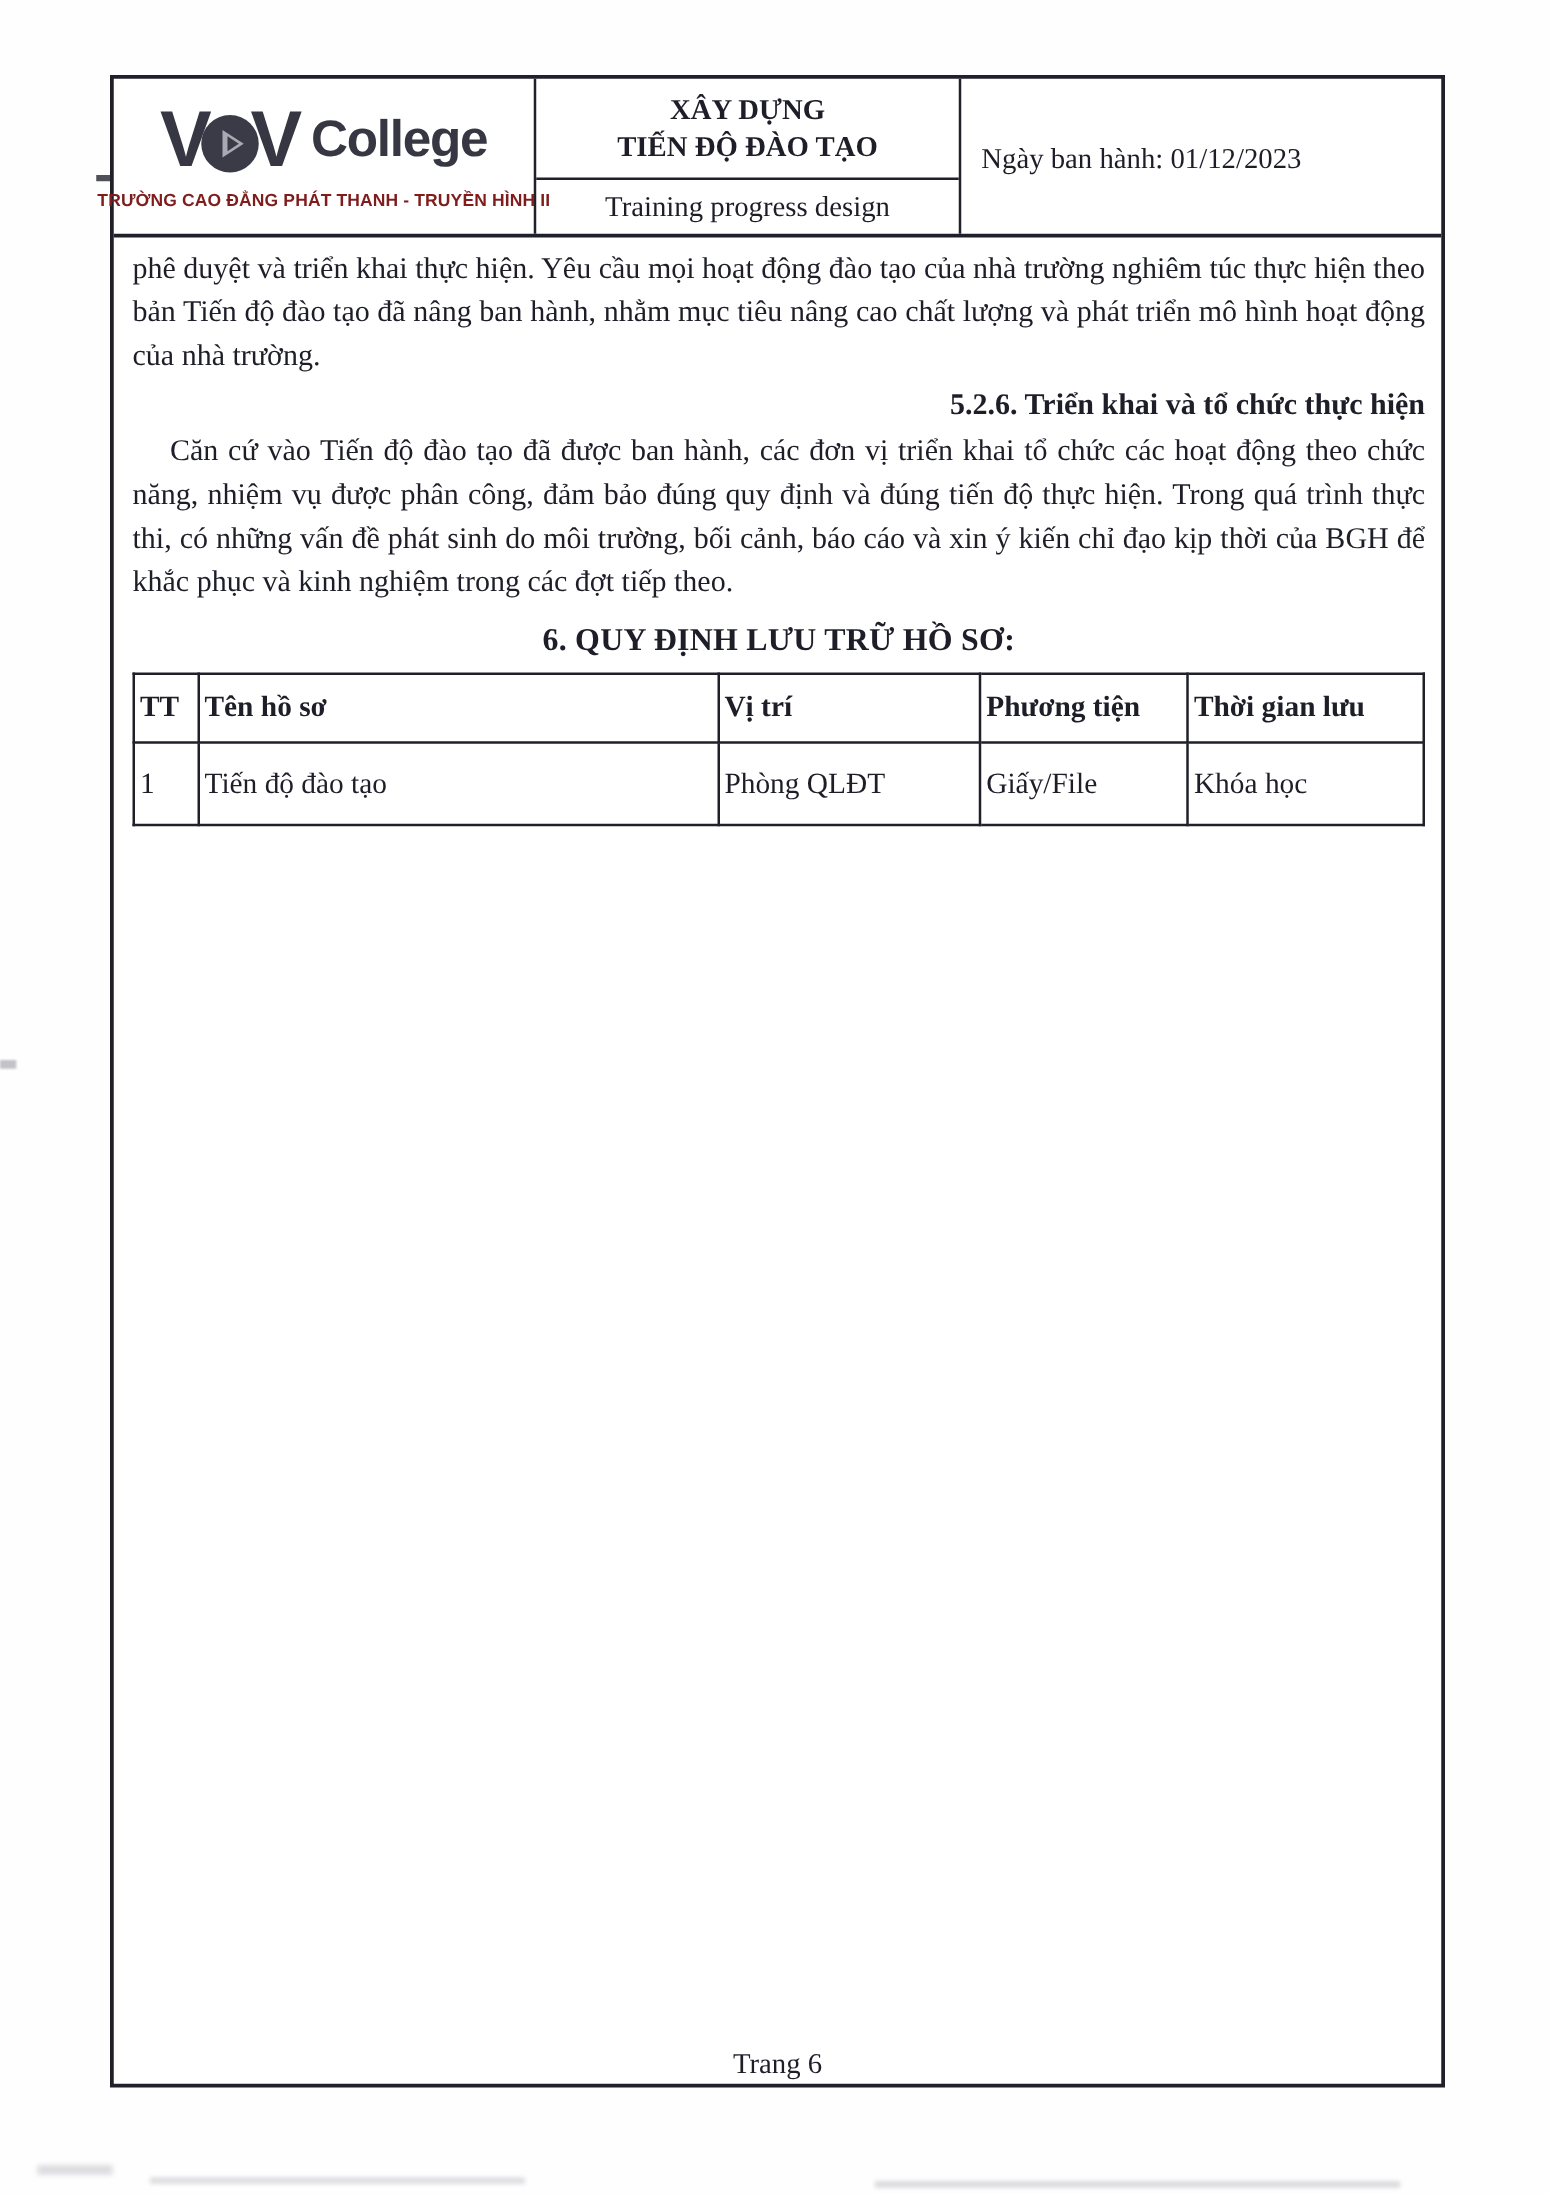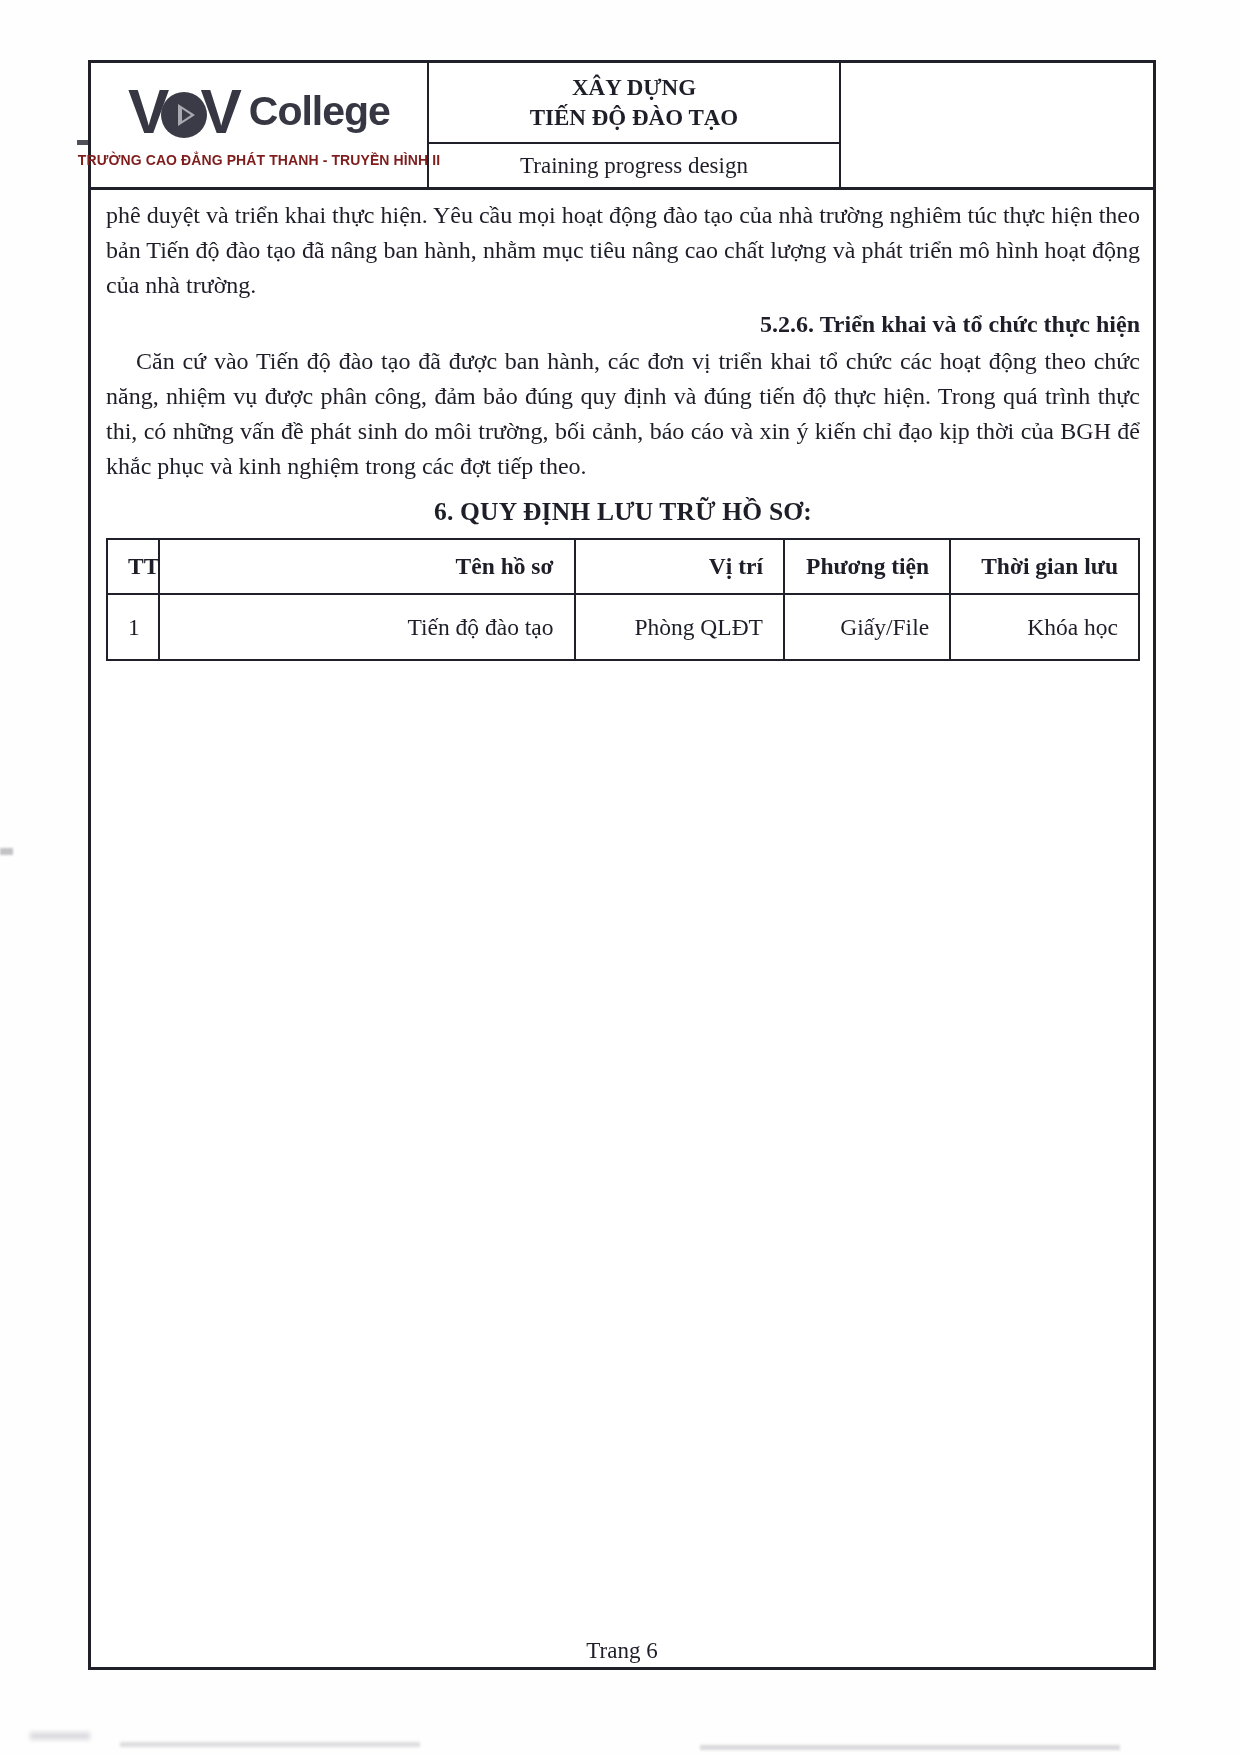--- a/index.html
+++ b/index.html
@@ -80,21 +80,21 @@
   .logo-subtitle {
     margin-top: 9px;
     font-family: "Liberation Sans", sans-serif;
     font-weight: bold;
     font-size: 14px;
     letter-spacing: 0.1px;
     color: #7f1d1d;
     white-space: nowrap;
   }
   .hd-title {
-    width: 412px;
+    width: 340px;
     border-right: 2px solid #20202b;
     display: flex; flex-direction: column;
   }
   .hd-title-top {
     height: 81px;
     border-bottom: 2px solid #20202b;
     display: flex; flex-direction: column;
     align-items: center; justify-content: center;
     font-weight: bold;
     font-size: 23px;
@@ -140,22 +140,22 @@
   table.records {
     width: 100%;
     border-collapse: collapse;
     margin-top: 9px;
     table-layout: fixed;
   }
   table.records th, table.records td {
     border: 2px solid #20202b;
     font-size: 23.5px;
     vertical-align: middle;
-    text-align: right;
-    padding: 2px 20px;
+    text-align: left;
+    padding: 2px 4px;
   }
   table.records th { font-weight: bold; height: 55px; }
   table.records td { height: 66px; font-weight: normal; }
   td.cell-left { text-align: left; padding-left: 16px; }
   
   .doc-footer {
     position: absolute;
     left: 0; right: 0; bottom: 3px;
     text-align: center;
     font-size: 23px;
@@ -191,20 +191,21 @@
 
       <div class="hd-cell hd-title">
         <div class="hd-title-top">
           <span>XÂY DỰNG</span>
           <span>TIẾN ĐỘ ĐÀO TẠO</span>
         </div>
         <div class="hd-title-bottom">Training progress design</div>
       </div>
 
       <div class="hd-cell hd-info">
+        <div>Ngày ban hành: 01/12/2023</div>
       </div>
 
     </div>
 
     <div class="doc-body">
 
       <p class="para">phê duyệt và triển khai thực hiện. Yêu cầu mọi hoạt động đào tạo của nhà trường nghiêm túc thực hiện theo bản Tiến độ đào tạo đã nâng ban hành, nhằm mục tiêu nâng cao chất lượng và phát triển mô hình hoạt động của nhà trường.</p>
 
       <p class="h-526">5.2.6. Triển khai và tổ chức thực hiện</p>
 

